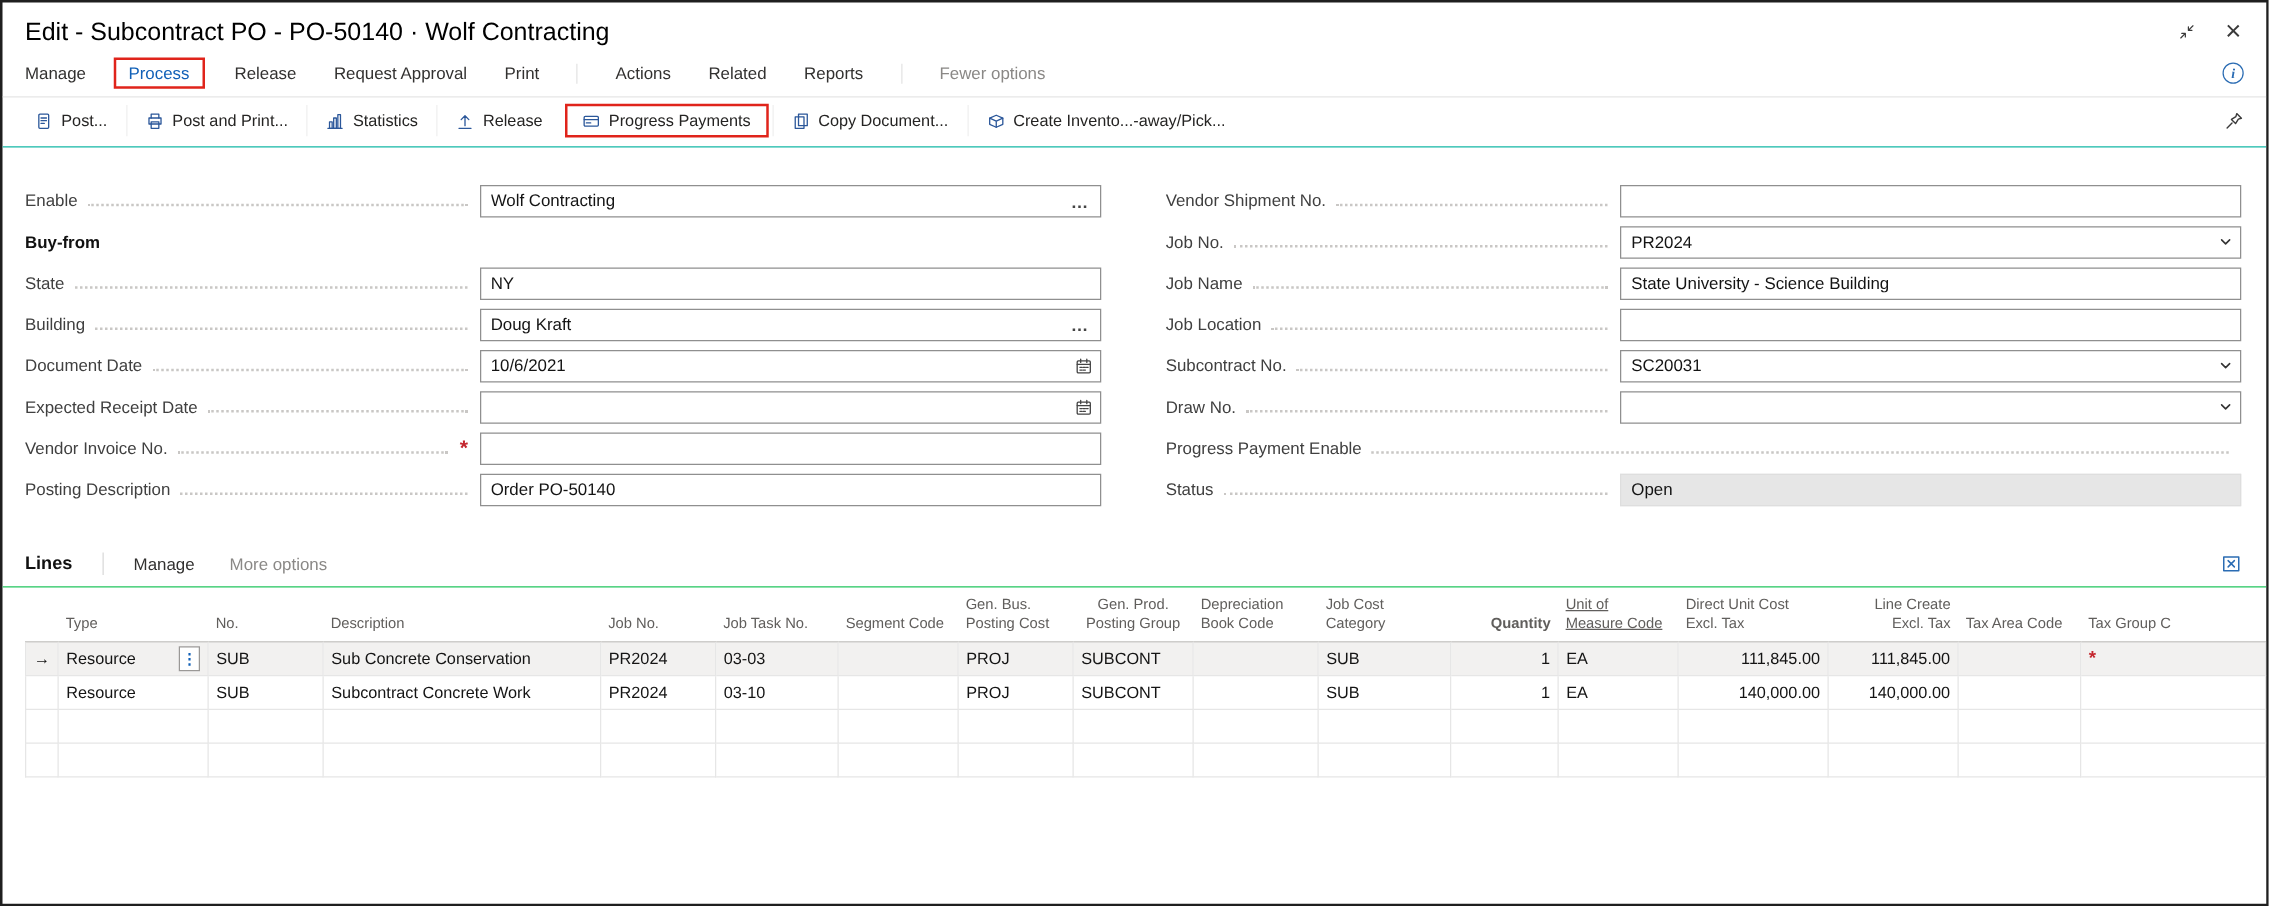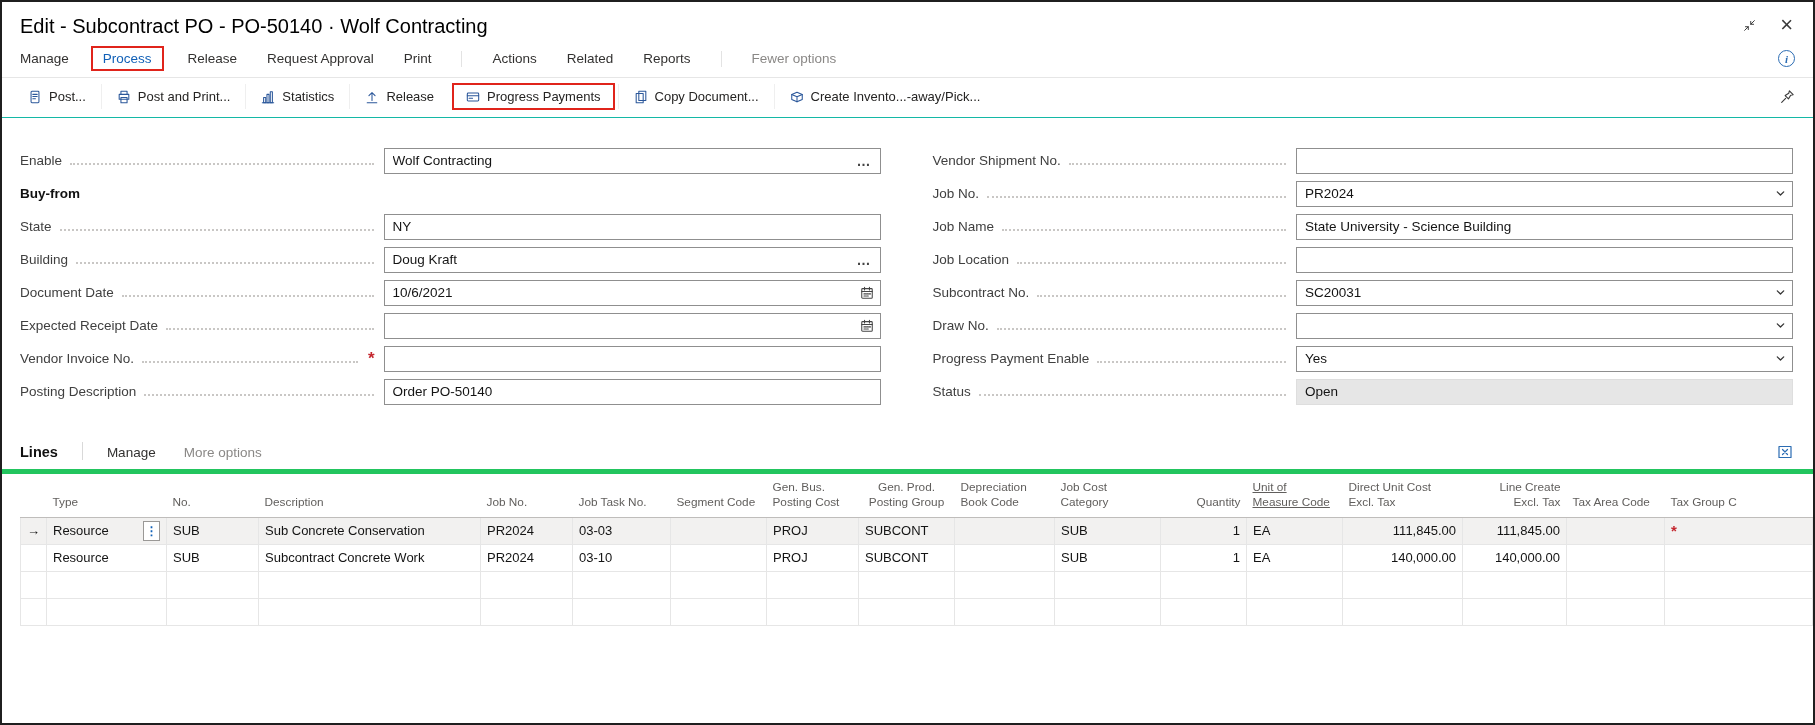--- a/index.html
+++ b/index.html
@@ -43,21 +43,21 @@
   .leader{flex:1;border-bottom:2px dotted #c9c7c5;height:0;margin:7px 10px 0 8px;min-width:10px}
   .control{width:497px;height:26px;border:1px solid #8f8f8f;background:#fff;display:flex;align-items:center;padding:0 6px 0 8px;flex-shrink:0;cursor:text}
   .control .value{flex:1;font-size:13.5px;color:#141414;white-space:nowrap;overflow:hidden}
   .control.disabled{background:#e6e6e6;border-color:#dedede;cursor:default}
   .assist-dots{font-size:14px;color:#444;padding:0 3px;font-weight:700;cursor:pointer}
   .group-label{height:33px;display:flex;align-items:center;font-size:13.5px;font-weight:700;color:#111}
   .req{color:#c4262e;font-size:17px;font-weight:700;margin-right:9px;line-height:1}
 
   
   .lines-part{margin-top:26px}
-  .lines-header{display:flex;align-items:flex-end;padding:8px 20px 9px 18px;border-bottom:5px solid #22c55e}
+  .lines-header{display:flex;align-items:center;padding:8px 20px 9px 18px;border-bottom:1px solid #22c55e}
   .lines-caption{font-size:14.5px;font-weight:700;margin-right:24px;color:#111}
   .lines-vdiv{width:1px;height:18px;background:#d9d9d9;margin-right:24px}
   .lines-menu-item{font-size:13.5px;color:#323130;margin-right:28px;cursor:pointer}
   .lines-menu-item.muted{color:#8a8886}
   .lines-spacer{flex:1}
   .icon.excel svg{stroke:#2b6cb3;width:16px;height:16px}
 
   table.lines{border-collapse:collapse;table-layout:fixed;width:calc(100% - 18px);margin-left:18px}
   table.lines th{font-size:11.8px;font-weight:400;color:#605e5c;vertical-align:bottom;padding:6px 6px;white-space:pre-line;line-height:1.3;border-bottom:1px solid #bfbdbb;text-align:left;overflow:hidden}
   table.lines td{font-size:13px;color:#141414;height:27px;padding:2px 6px;border:1px solid #e6e6e6;white-space:nowrap;overflow:hidden}
@@ -298,28 +298,20 @@
             <span class="icon chev">
               <svg viewBox="0 0 12 12">
                 <path d="M2.5 4.2L6 7.7l3.5-3.5"></path>
               </svg>
             </span>
           </div>
         </div>
         <div class="field-row">
           <span class="field-label">Progress Payment Enable</span>
           <span class="leader"></span>
-          <div class="control dropdown">
-            <span class="value">Yes</span>
-            <span class="icon chev">
-              <svg viewBox="0 0 12 12">
-                <path d="M2.5 4.2L6 7.7l3.5-3.5"></path>
-              </svg>
-            </span>
-          </div>
         </div>
         <div class="field-row">
           <span class="field-label">Status</span>
           <span class="leader"></span>
           <div class="control disabled">
             <span class="value">Open</span>
           </div>
         </div>
       </div>
   </div>
@@ -368,21 +360,21 @@
             <th style="text-align: left; margin-left: 37px;">Job Task No.</th>
             <th style="text-align: left;">Segment Code</th>
             <th style="text-align: left;">Gen. Bus.
 Posting Cost</th>
             <th style="text-align: center;">Gen. Prod.
 Posting Group</th>
             <th style="text-align: left;">Depreciation
 Book Code</th>
             <th style="text-align: left;">Job Cost
 Category</th>
-            <th style="text-align: right;">Quantity</th>
+            <th style="text-align: right; font-weight: bold;">Quantity</th>
             <th style="text-align: left; text-decoration: underline;">Unit of
 Measure Code</th>
             <th style="text-align: left;">Direct Unit Cost
 Excl. Tax</th>
             <th style="text-align: right;">Line Create
 Excl. Tax</th>
             <th style="text-align: left;">Tax Area Code</th>
             <th style="text-align: left;">Tax Group C</th>
           </tr>
         </thead>

